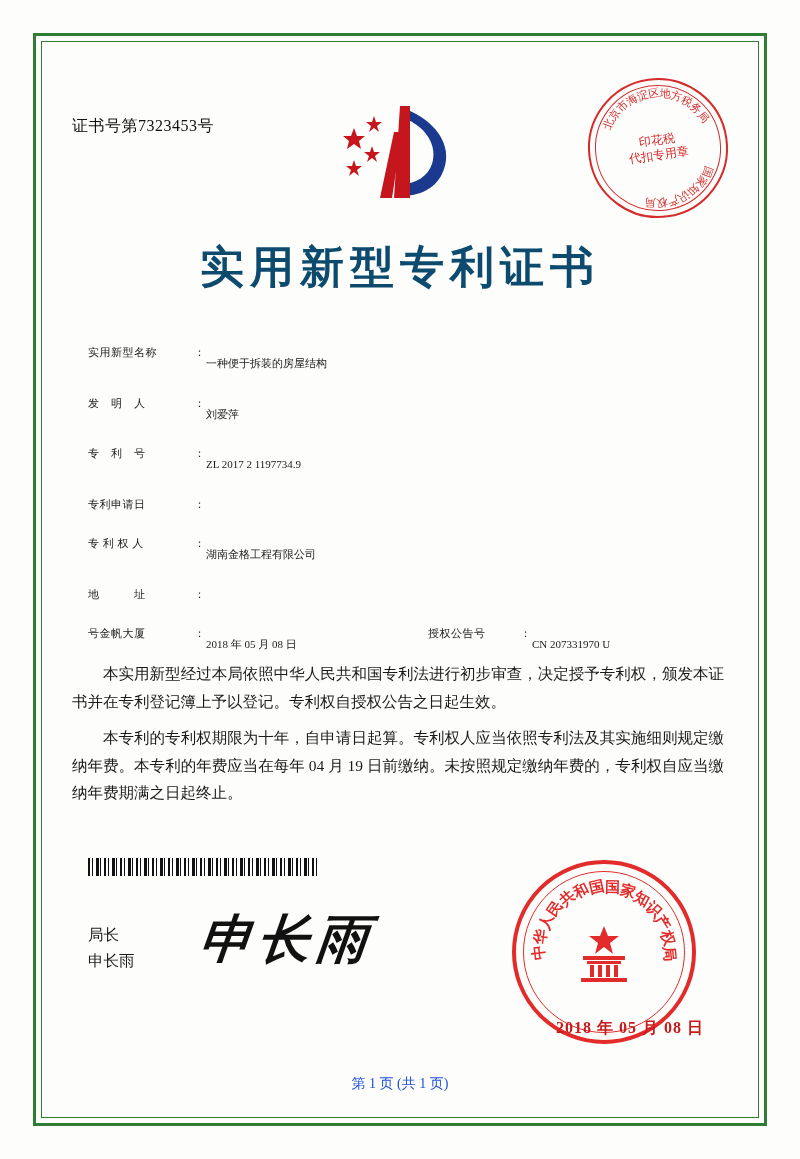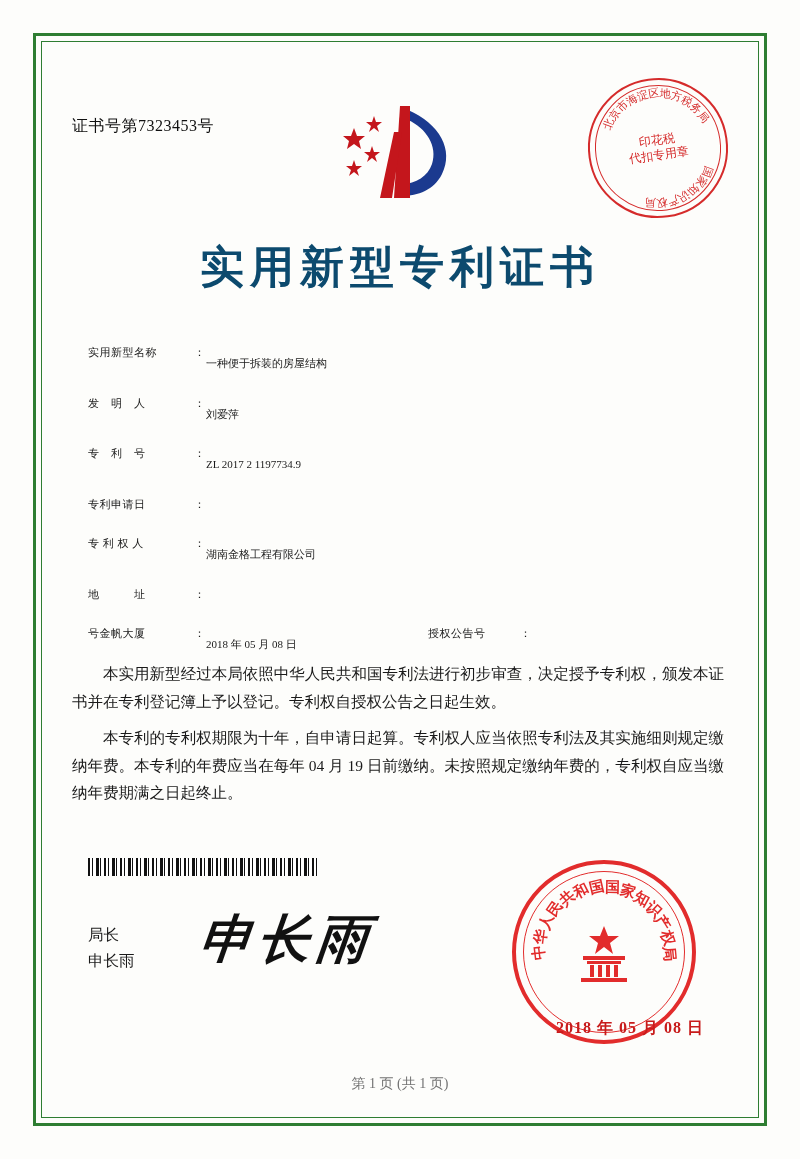--- a/index.html
+++ b/index.html
@@ -269,21 +269,21 @@
     font-weight: bold;
   }
 
   .page-footer {
     position: absolute;
     left: 0;
     right: 0;
     bottom: 6px;
     text-align: center;
     font-size: 14px;
-    color: #737373;
+    color: #1d4ed8;
   }
 </style>
 </head>
 <body>
 
 <div class="page">
   <div class="border-outer"></div>
   <div class="border-inner"></div>
 
   <div class="content">
@@ -376,20 +376,21 @@
 
       <div class="dual-row">
         <div class="dual-left">
           <div class="field-label">号金帆大厦</div>
           <div class="field-colon">：</div>
           <div class="field-value">2018 年 05 月 08 日</div>
         </div>
         <div class="dual-right">
           <div class="field-label" style="width:92px;flex:0 0 92px;">授权公告号</div>
           <div class="field-colon">：</div>
+          <div class="field-value">CN 207331970 U</div>
         </div>
       </div>
     </div>
 
     <div class="paragraphs">
       <p>本实用新型经过本局依照中华人民共和国专利法进行初步审查，决定授予专利权，颁发本证书并在专利登记簿上予以登记。专利权自授权公告之日起生效。</p>
       <p>本专利的专利权期限为十年，自申请日起算。专利权人应当依照专利法及其实施细则规定缴纳年费。本专利的年费应当在每年 04 月 19 日前缴纳。未按照规定缴纳年费的，专利权自应当缴纳年费期满之日起终止。</p>
     </div>
 
     <div class="barcode"></div>

